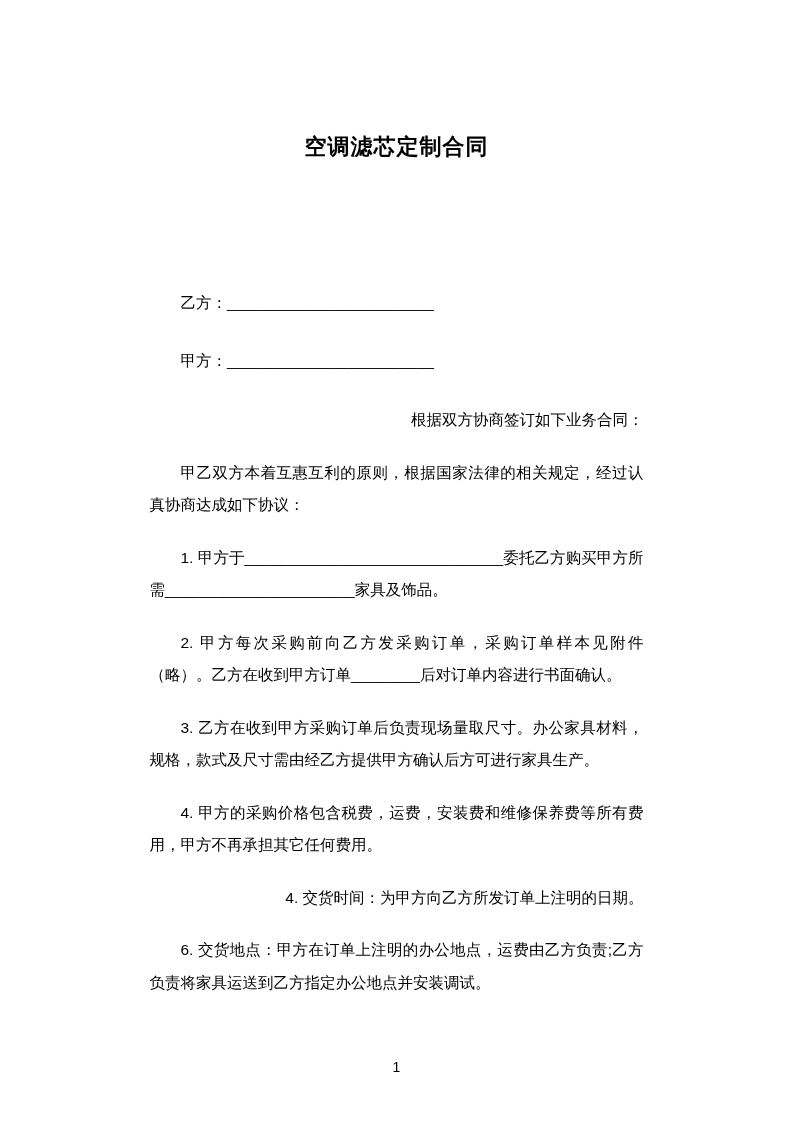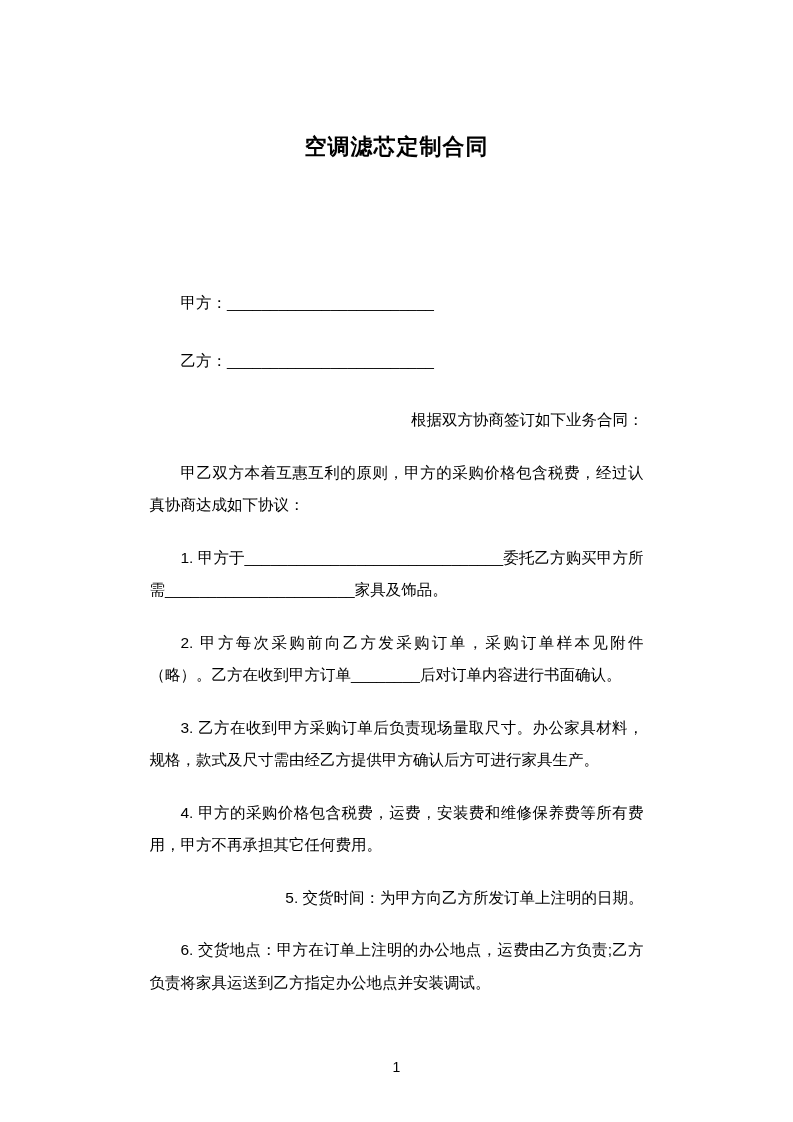--- a/index.html
+++ b/index.html
@@ -53,35 +53,35 @@
     color: #000000;
   }
 </style>
 </head>
 <body>
 
 <div class="page">
 
   <h1 class="title">空调滤芯定制合同</h1>
 
+  <p class="party">乙方：________________________</p>
+
   <p class="party">甲方：________________________</p>
-
-  <p class="party">乙方：________________________</p>
 
   <p class="para single">根据双方协商签订如下业务合同：</p>
 
-  <p class="para">甲乙双方本着互惠互利的原则，甲方的采购价格包含税费，经过认真协商达成如下协议：</p>
+  <p class="para">甲乙双方本着互惠互利的原则，根据国家法律的相关规定，经过认真协商达成如下协议：</p>
 
   <p class="para">1. 甲方于______________________________委托乙方购买甲方所需______________________家具及饰品。</p>
 
   <p class="para">2. 甲方每次采购前向乙方发采购订单，采购订单样本见附件（略）。乙方在收到甲方订单________后对订单内容进行书面确认。</p>
 
   <p class="para">3. 乙方在收到甲方采购订单后负责现场量取尺寸。办公家具材料，规格，款式及尺寸需由经乙方提供甲方确认后方可进行家具生产。</p>
 
   <p class="para">4. 甲方的采购价格包含税费，运费，安装费和维修保养费等所有费用，甲方不再承担其它任何费用。</p>
 
-  <p class="para single">5. 交货时间：为甲方向乙方所发订单上注明的日期。</p>
+  <p class="para single">4. 交货时间：为甲方向乙方所发订单上注明的日期。</p>
 
   <p class="para">6. 交货地点：甲方在订单上注明的办公地点，运费由乙方负责;乙方负责将家具运送到乙方指定办公地点并安装调试。</p>
 
   <div class="page-number">1</div>
 
 </div>
 
 </body></html>

